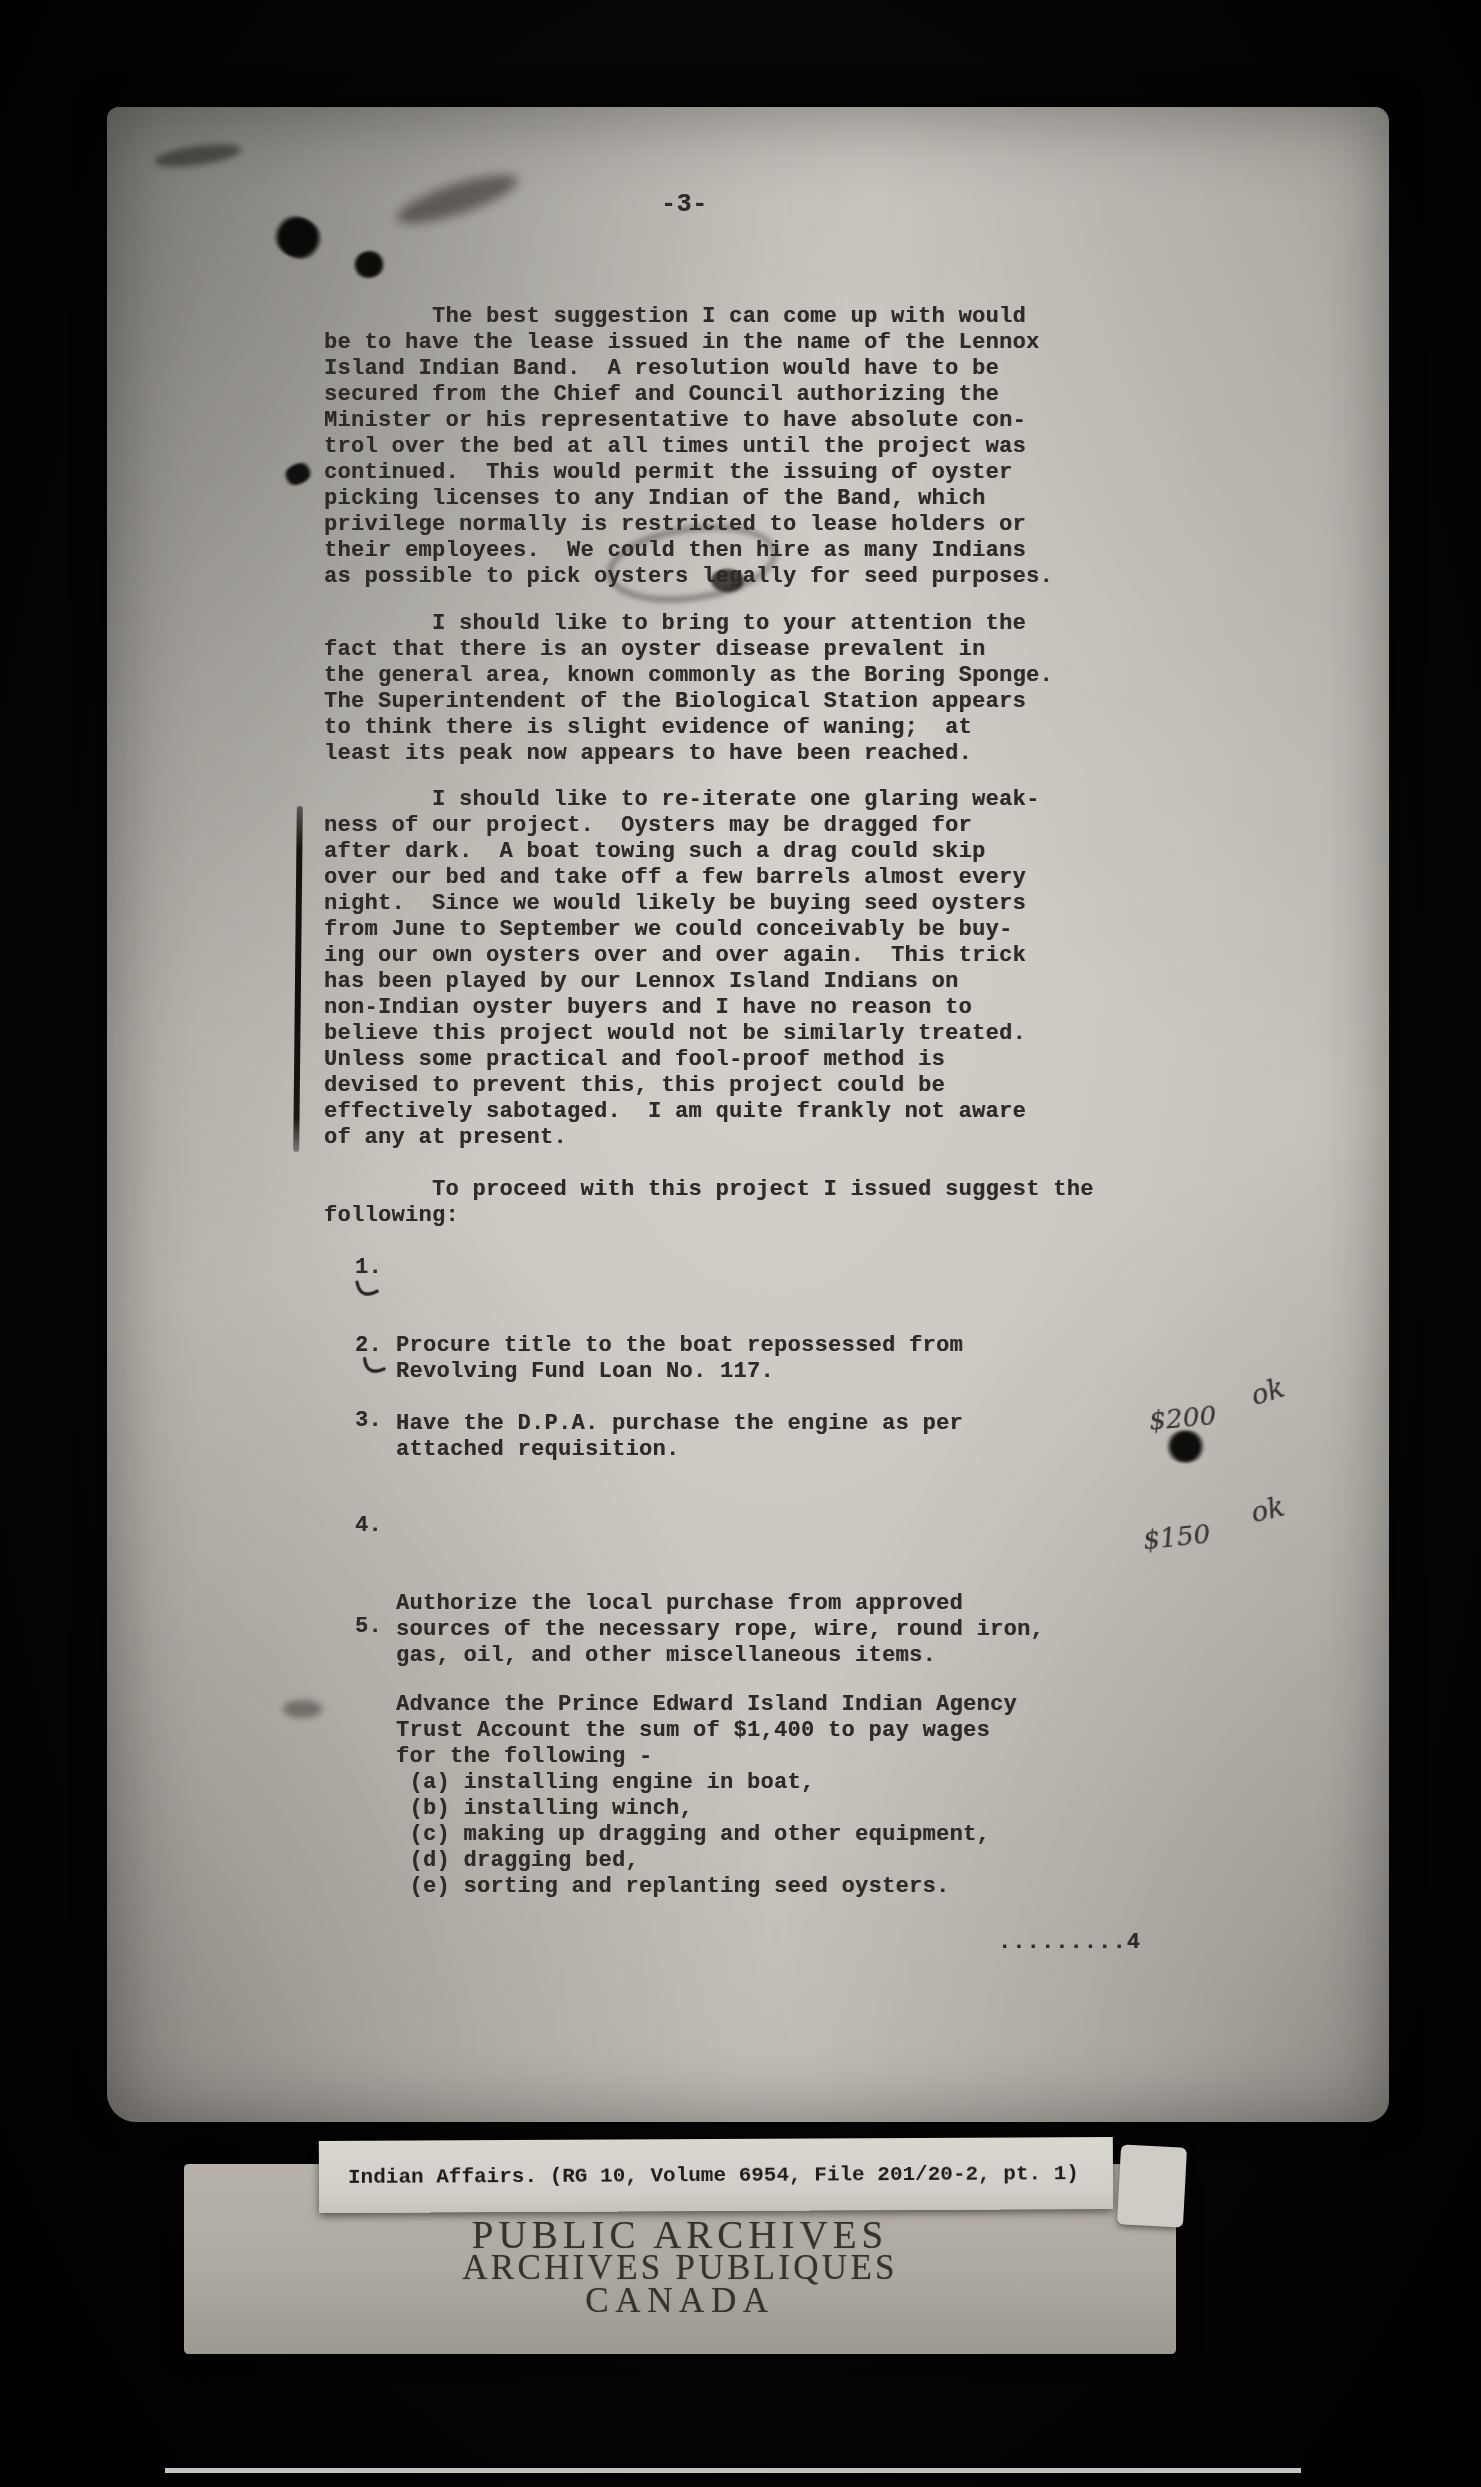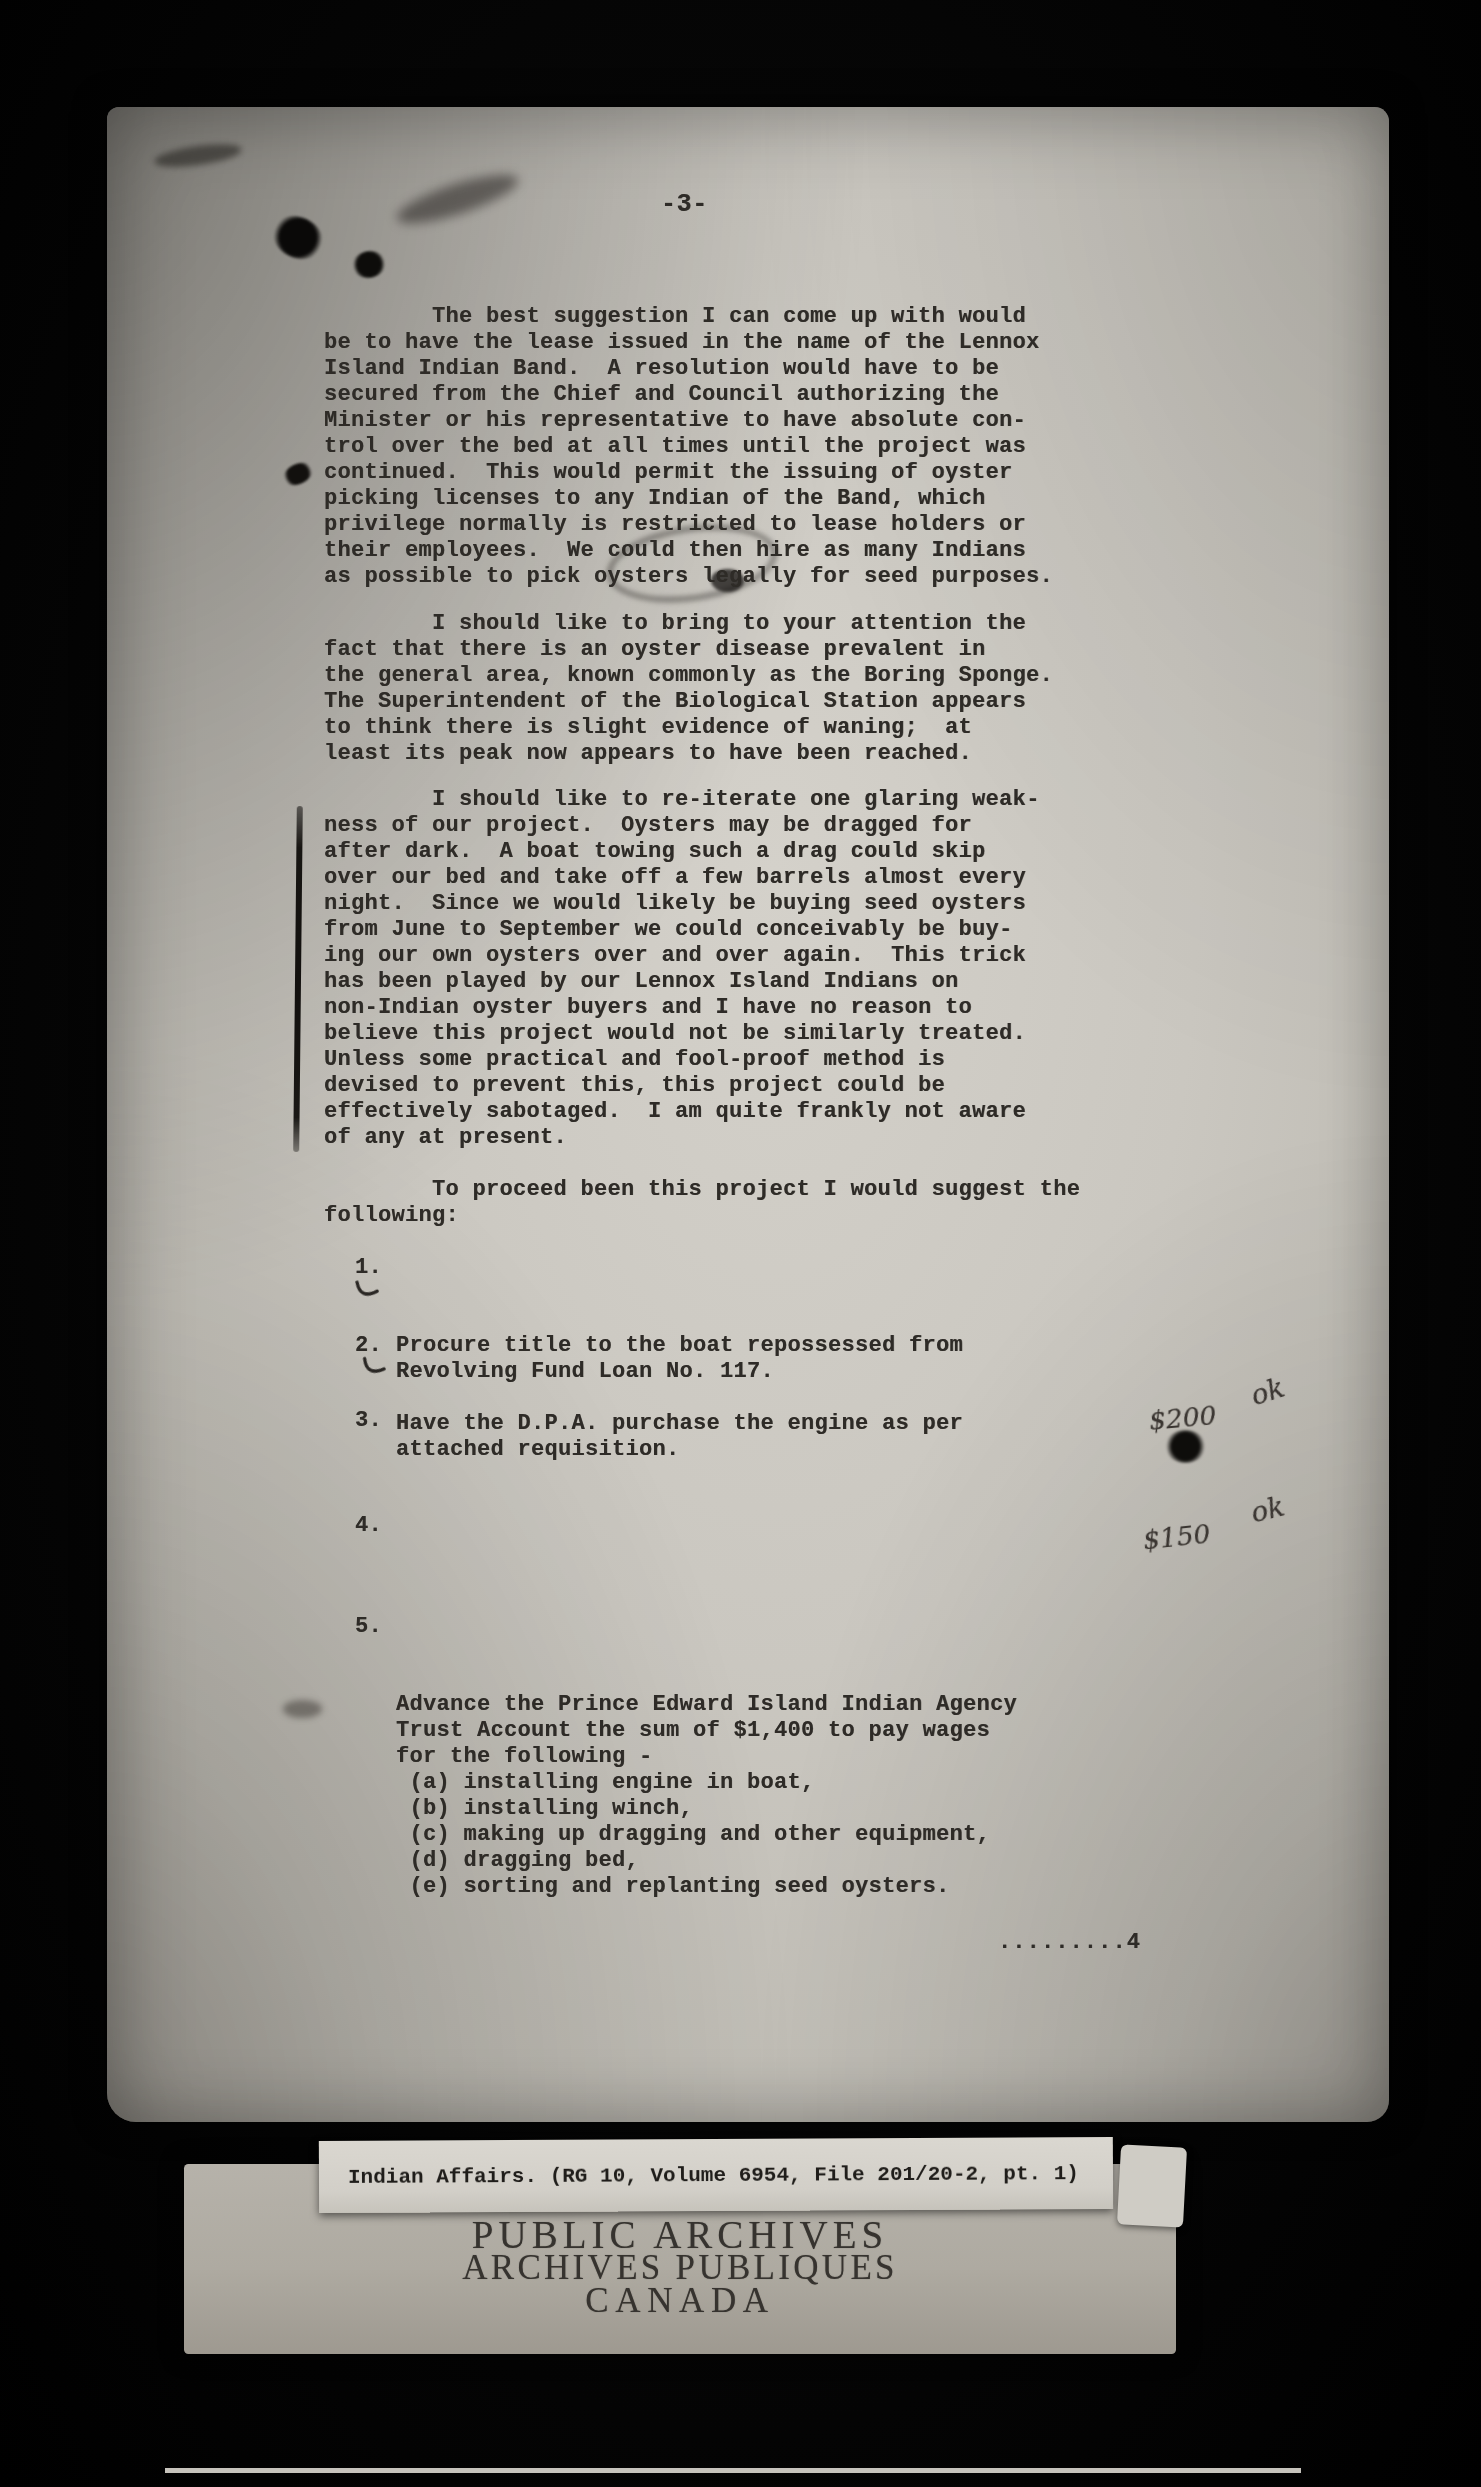--- a/index.html
+++ b/index.html
@@ -244,40 +244,43 @@
 Unless some practical and fool-proof method is
 devised to prevent this, this project could be
 effectively sabotaged.  I am quite frankly not aware
 of any at present.</div>
     <div class="tw" style="top:504px">        I should like to bring to your attention the
 fact that there is an oyster disease prevalent in
 the general area, known commonly as the Boring Sponge.
 The Superintendent of the Biological Station appears
 to think there is slight evidence of waning;  at
 least its peak now appears to have been reached.</div>
-    <div class="tw" style="top:1070px">        To proceed been this project I would suggest the
+    <div class="tw" style="top:1070px">        To proceed with this project I issued suggest the
 following:</div>
 
     <div class="margin-line"></div>
 
     <div class="tw item" style="top:1148px">
       <span class="item-num">1.</span>
       <div class="item-text">Procure title to the boat repossessed from
 Revolving Fund Loan No. 117.</div>
     </div>
     <div class="tw item" style="top:1226px">
       <span class="item-num">2.</span>
       <div class="item-text">Have the D.P.A. purchase the engine as per
 attached requisition.</div>
     </div>
     <div class="tw item" style="top:1301px">
       <span class="item-num">3.</span>
     </div>
     <div class="tw item" style="top:1406px">
       <span class="item-num">4.</span>
+      <div class="item-text">Authorize the local purchase from approved
+sources of the necessary rope, wire, round iron,
+gas, oil, and other miscellaneous items.</div>
     </div>
     <div class="tw item" style="top:1507px">
       <span class="item-num">5.</span>
       <div class="item-text">Advance the Prince Edward Island Indian Agency
 Trust Account the sum of $1,400 to pay wages
 for the following -
  (a) installing engine in boat,
  (b) installing winch,
  (c) making up dragging and other equipment,
  (d) dragging bed,

